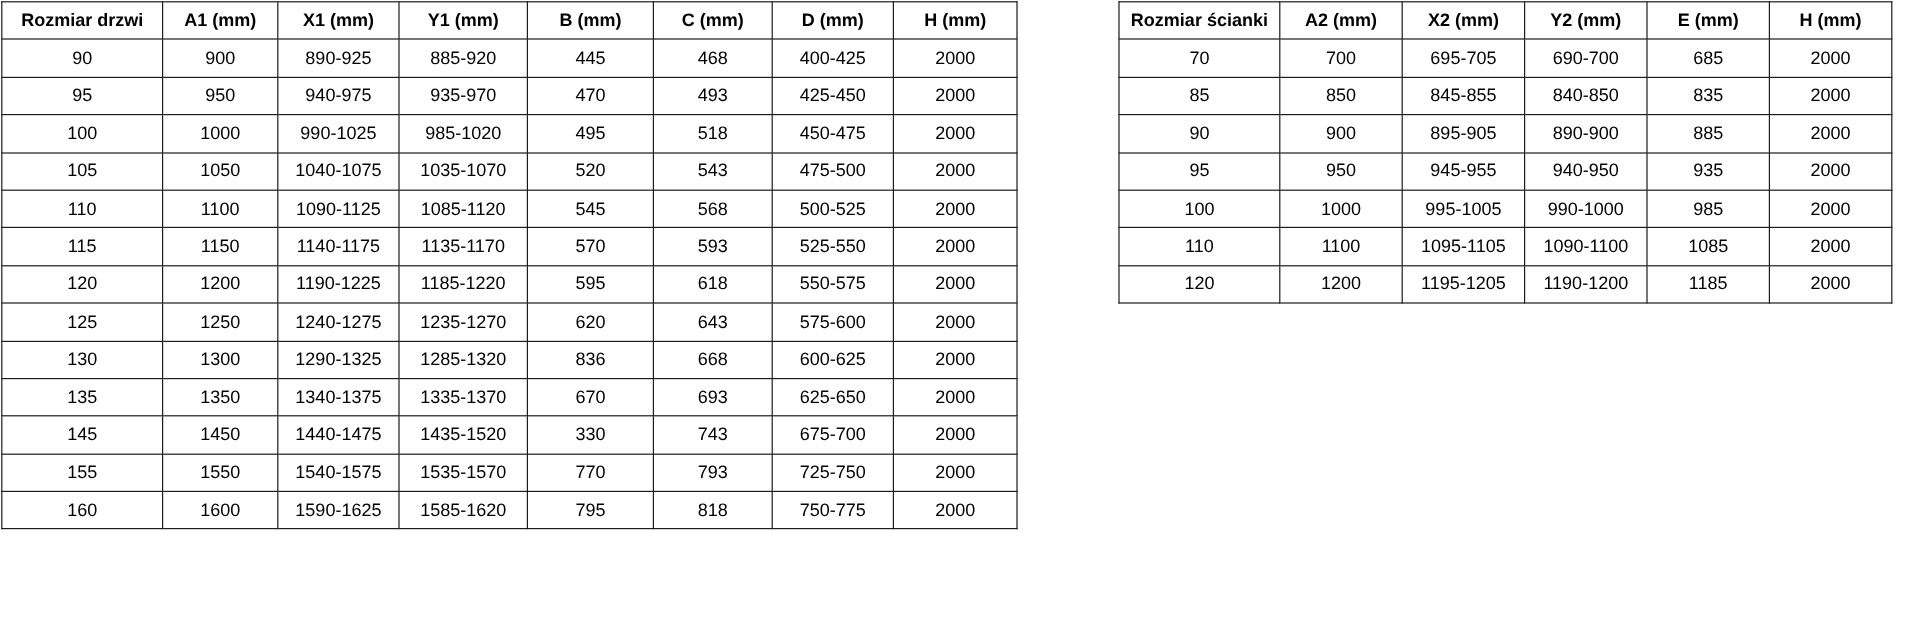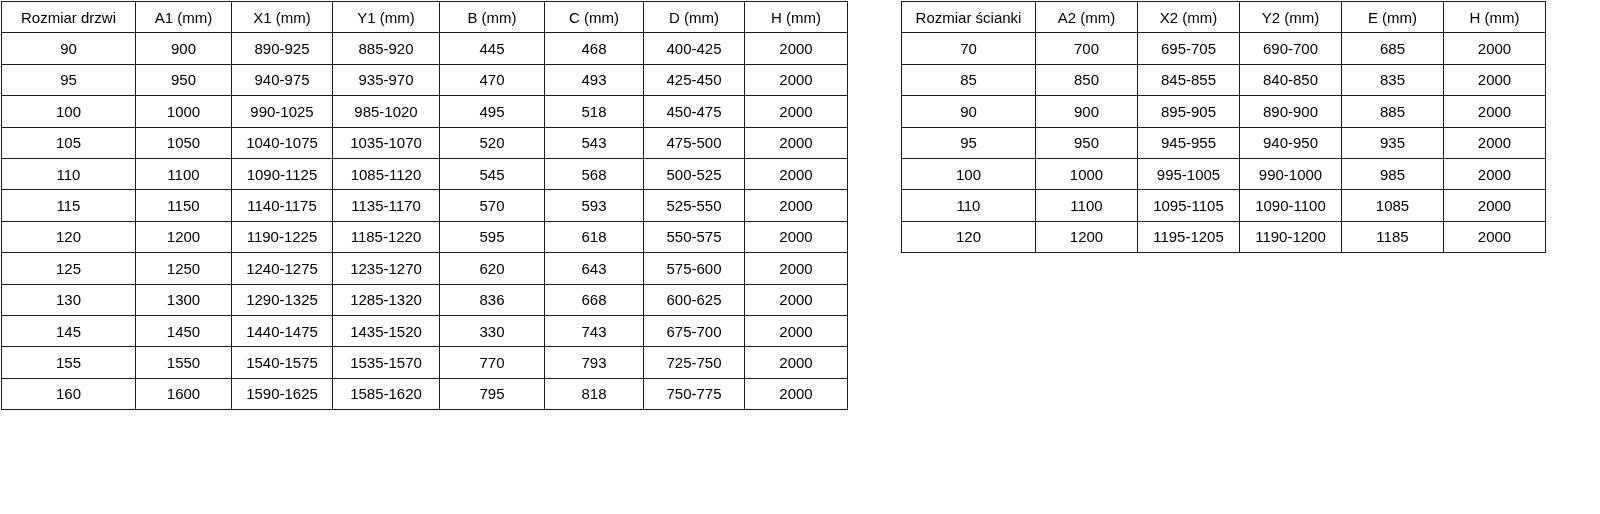--- a/index.html
+++ b/index.html
@@ -26,32 +26,32 @@
     border: 1.5px solid #1c1c1c;
     text-align: center;
     vertical-align: middle;
     font-size: 15px;
     color: #000000;
     padding: 0 2px;
     white-space: nowrap;
     overflow: hidden;
   }
   table.size-table th {
-    font-weight: normal;
+    font-weight: bold;
   }
   table.size-table tr {
     height: 31.4px;
   }
   .door-table {
     left: 1px;
     top: 1px;
     width: 846px;
   }
   .wall-table {
-    left: 901px;
+    left: 932px;
     top: 1px;
     width: 644px;
   }
 </style>
 </head>
 <body>
 
 <div class="canvas">
 
   <table class="size-table door-table">
@@ -162,20 +162,30 @@
           <td>130</td>
           <td>1300</td>
           <td>1290-1325</td>
           <td>1285-1320</td>
           <td>836</td>
           <td>668</td>
           <td>600-625</td>
           <td>2000</td>
         </tr>
         <tr>
+          <td>135</td>
+          <td>1350</td>
+          <td>1340-1375</td>
+          <td>1335-1370</td>
+          <td>670</td>
+          <td>693</td>
+          <td>625-650</td>
+          <td>2000</td>
+        </tr>
+        <tr>
           <td>145</td>
           <td>1450</td>
           <td>1440-1475</td>
           <td>1435-1520</td>
           <td>330</td>
           <td>743</td>
           <td>675-700</td>
           <td>2000</td>
         </tr>
         <tr>

